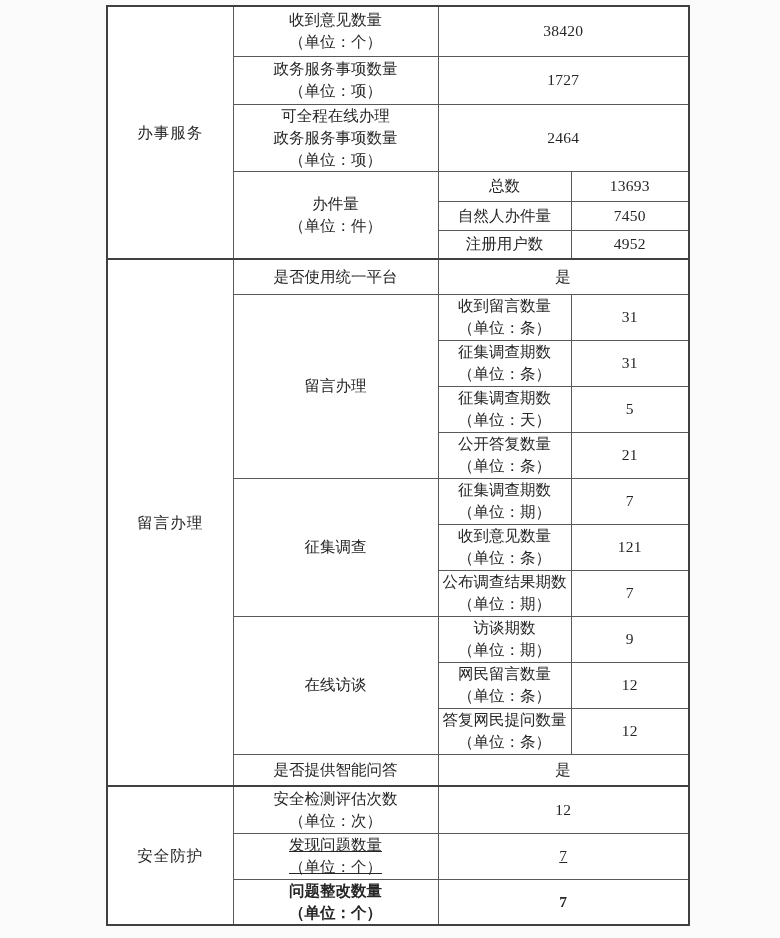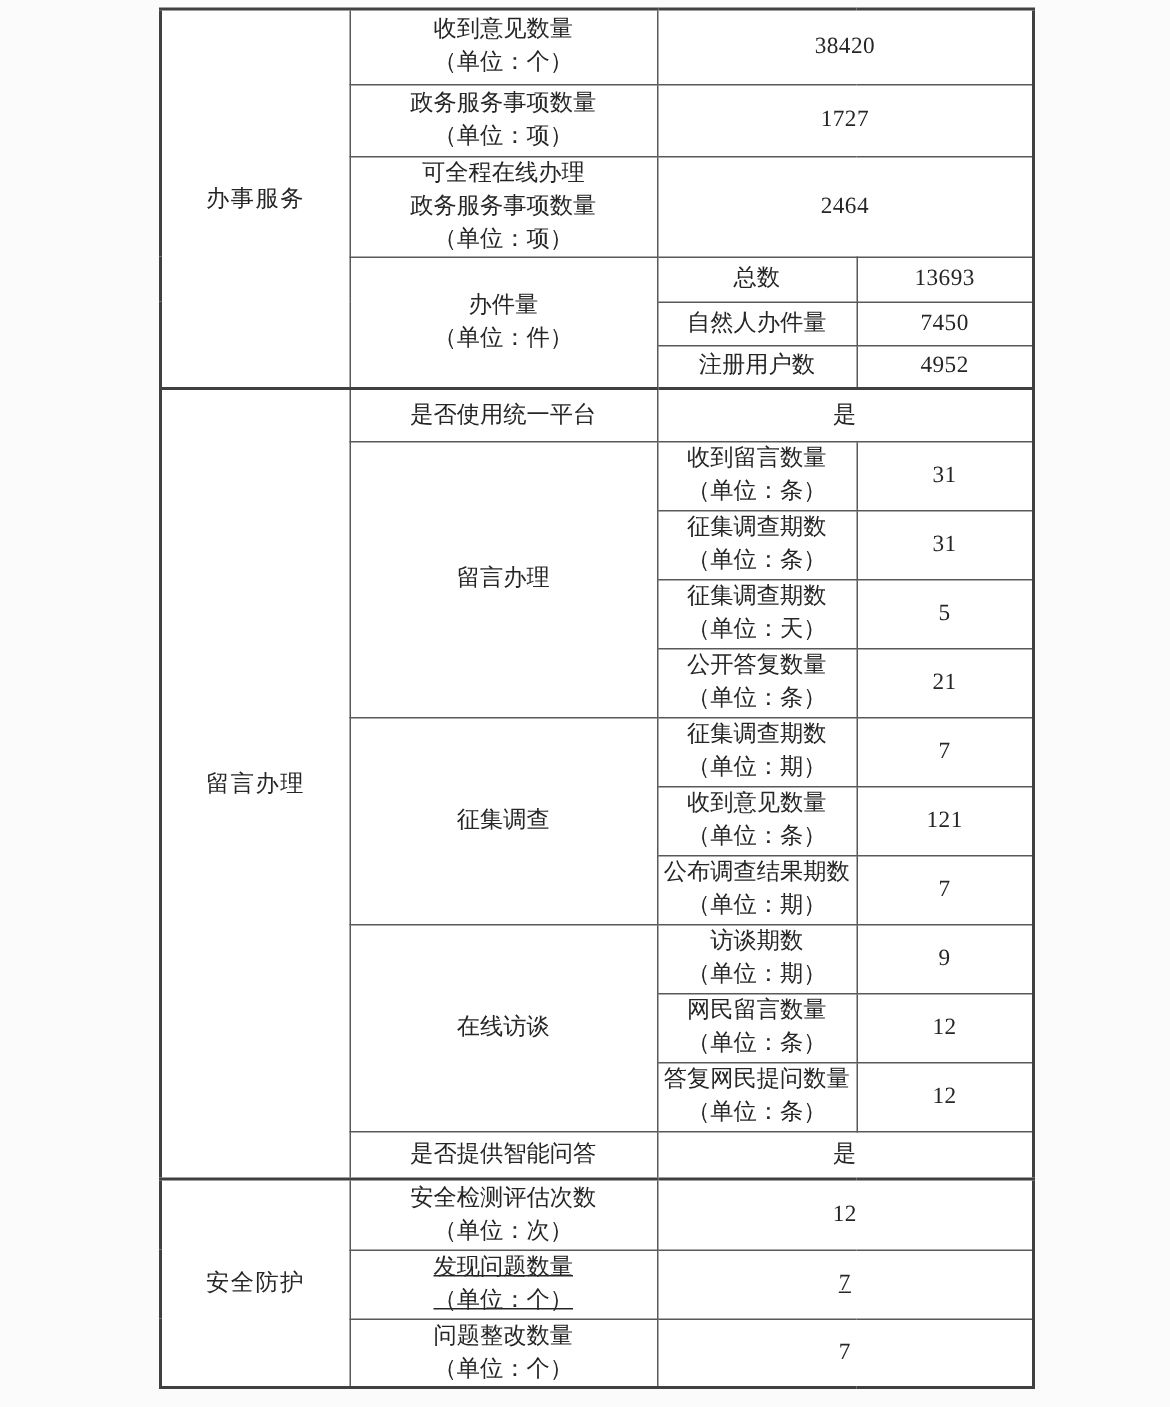--- a/index.html
+++ b/index.html
@@ -220,21 +220,21 @@
           </td>
           <td class="val" colspan="2">12</td>
         </tr>
         <tr style="height: 46px; text-decoration: underline;">
           <td class="label">
             <span class="line">发现问题数量</span>
             <span class="line">（单位：个）</span>
           </td>
           <td class="val" colspan="2">7</td>
         </tr>
-        <tr style="height: 46px;">
+        <tr style="height: 46px; font-weight: bold;">
           <td class="label">
             <span class="line">问题整改数量</span>
             <span class="line">（单位：个）</span>
           </td>
           <td class="val" colspan="2">7</td>
         </tr>
       </tbody>
   </table>
 </div>
 

